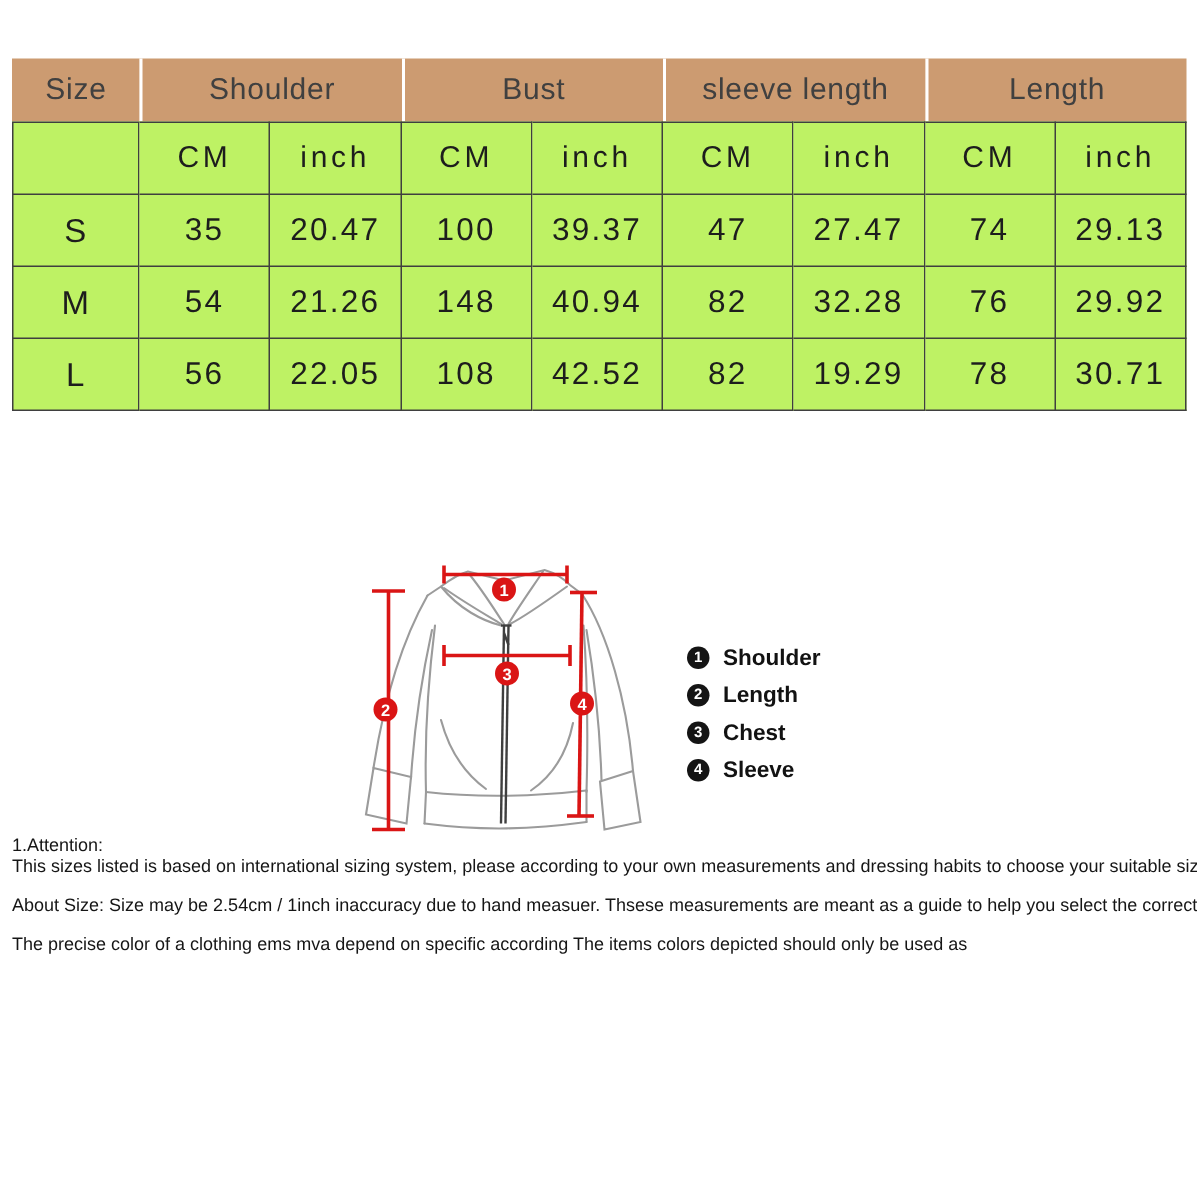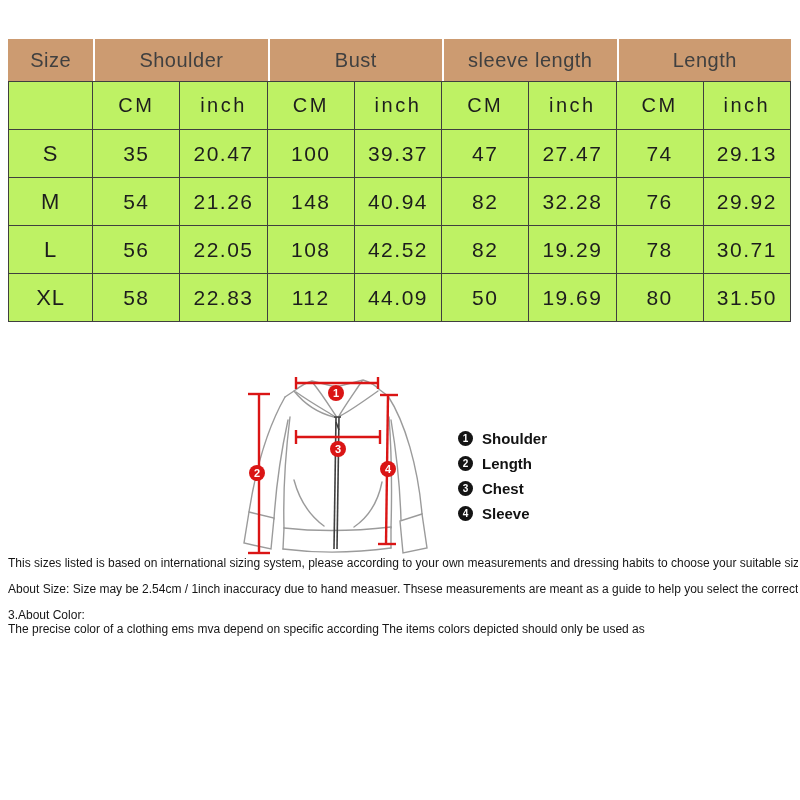--- a/index.html
+++ b/index.html
@@ -108,31 +108,20 @@
     <tr class="data-row">
       <td class="size-cell">L</td>
       <td>56</td>
       <td>22.05</td>
       <td>108</td>
       <td>42.52</td>
       <td>82</td>
       <td>19.29</td>
       <td>78</td>
       <td>30.71</td>
-    </tr>
-    <tr class="data-row">
-      <td class="size-cell">XL</td>
-      <td>58</td>
-      <td>22.83</td>
-      <td>112</td>
-      <td>44.09</td>
-      <td>50</td>
-      <td>19.69</td>
-      <td>80</td>
-      <td>31.50</td>
     </tr>
   </tbody>
     </table>
 
   <svg class="diagram" width="226" height="196" viewBox="0 0 226 196">
 
     <g stroke="#9B9B9B" stroke-width="1.4" fill="none" stroke-linecap="round">
 
       <path d="M55,25 L64,19 C72,13 78,10 82,9 L106,15 L133,8 C140,10 146,14 150,18 L158,24"></path>
 
@@ -210,24 +199,24 @@
       <span class="legend-label">Chest</span>
     </div>
     <div class="legend-item">
       <span class="legend-dot">4</span>
       <span class="legend-label">Sleeve</span>
     </div>
   </div>
 
   <div class="notes">
     <div class="note-section">
+      <div class="note-heading">1.Attention:</div>
       <div class="note-line">This sizes listed is based on international sizing system, please according to your own measurements and dressing habits to choose your suitable size.</div>
     </div>
     <div class="note-section">
       <div class="note-line">About Size: Size may be 2.54cm / 1inch inaccuracy due to hand measuer. Thsese measurements are meant as a guide to help you select the correct size.</div>
     </div>
     <div class="note-section">
-      <div class="note-heading">3.About Color:</div>
       <div class="note-line">The precise color of a clothing ems mva depend on specific according The items colors depicted should only be used as</div>
     </div>
   </div>
 
 </div>
 
 </body></html>

